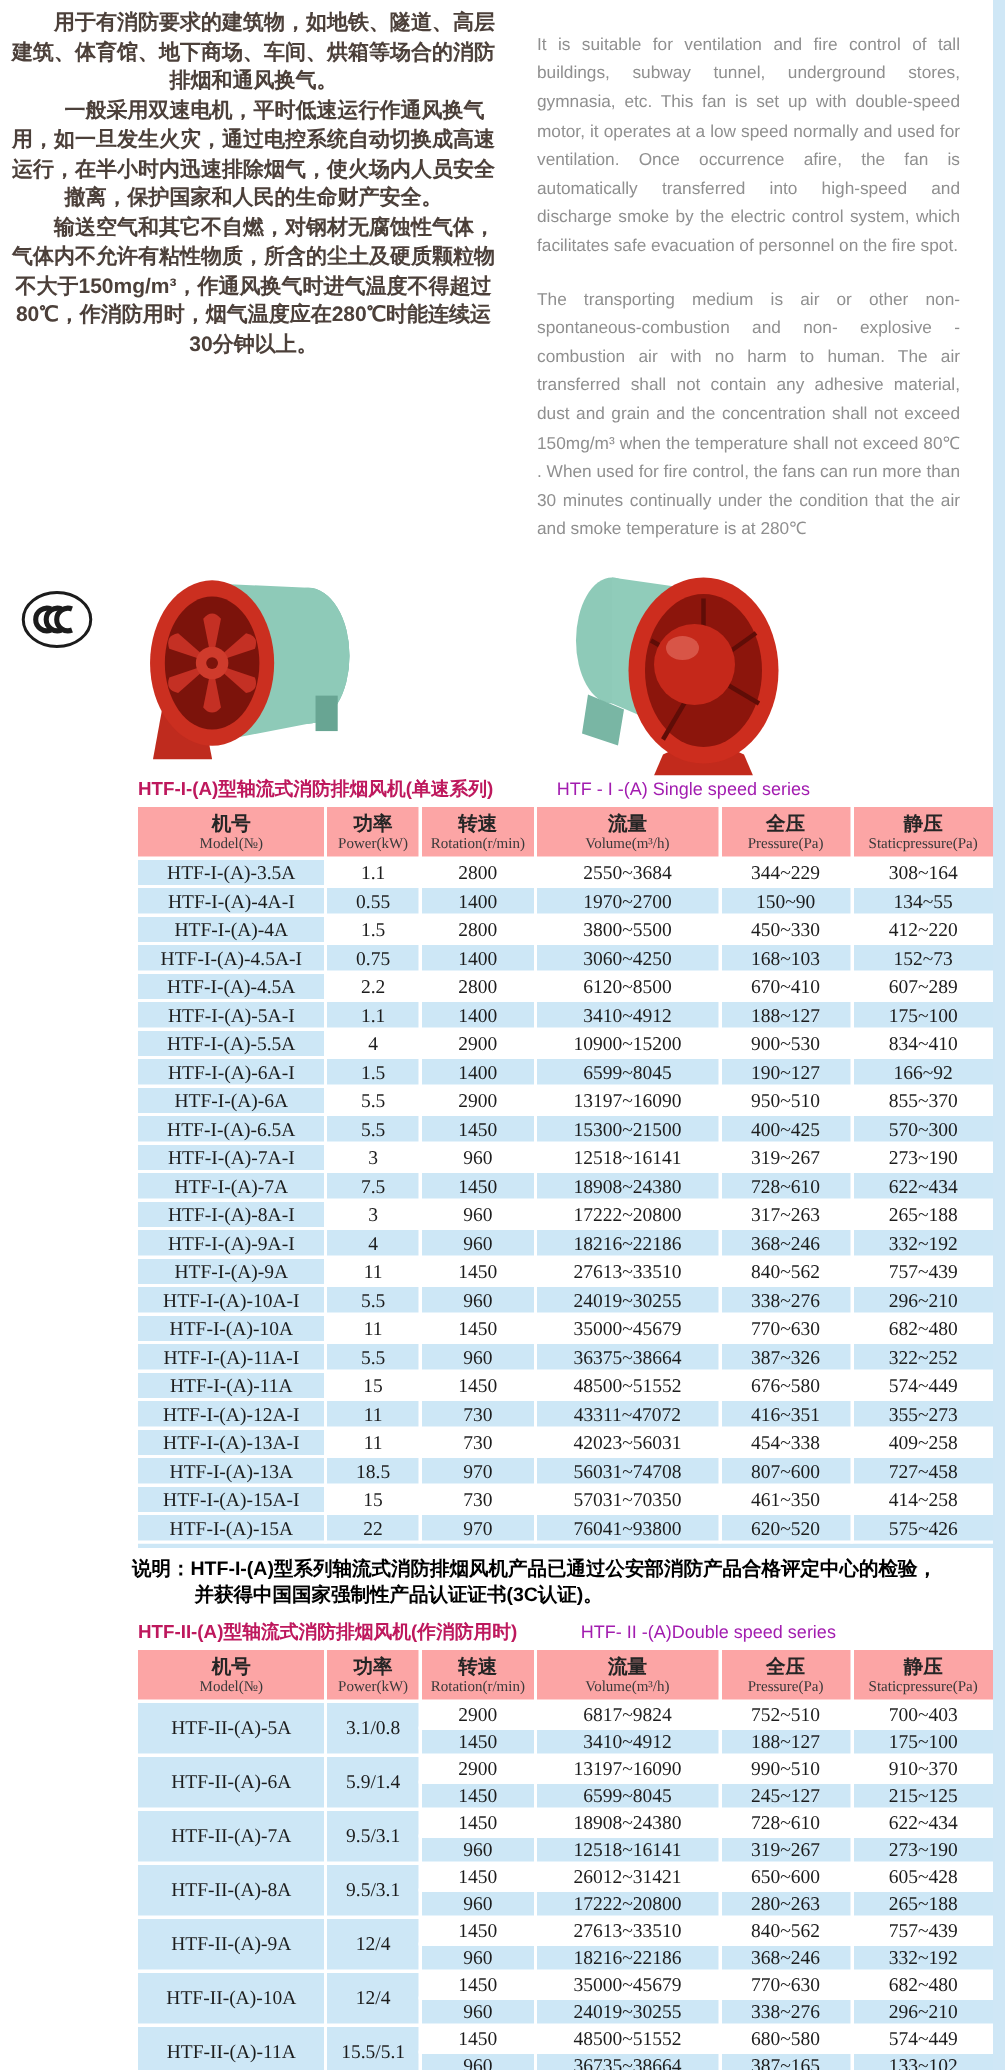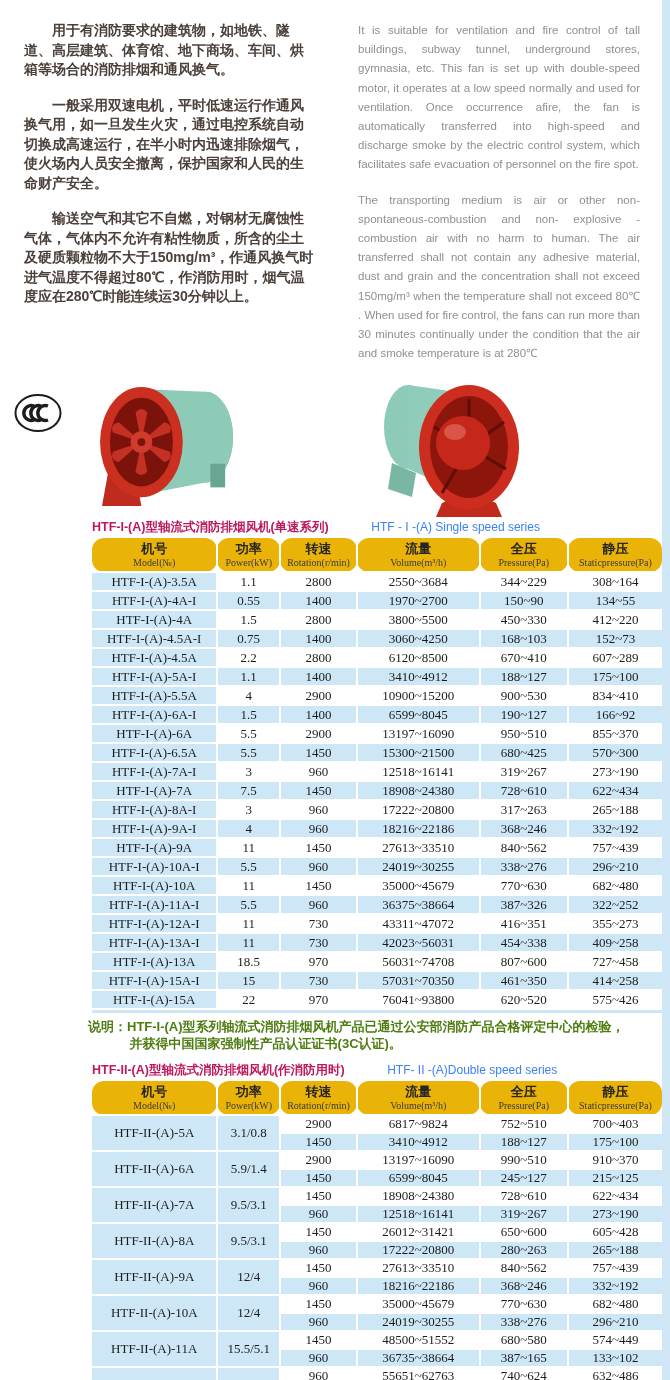--- a/index.html
+++ b/index.html
@@ -3,56 +3,56 @@
 <meta charset="utf-8">
 <style>
   html,body{margin:0;padding:0;background:#fff;}
   .page{position:relative;width:670px;min-height:1380px;background:#ffffff;overflow:hidden;
         font-family:"Liberation Sans",sans-serif;}
   .edge-strip{position:absolute;top:0;right:0;width:8px;height:100%;background:#cfe7f6;}
 
   
   .intro{display:flex;gap:12px;padding:5px 14px 0 8px;box-sizing:border-box;min-height:222px;}
   .intro-cn{width:322px;color:#4c403a;font-size:14px;line-height:19.5px;font-weight:bold;}
-  .intro-cn p{margin:16px;text-indent:2em;}
+  .intro-cn p{margin:0;text-indent:2em;text-align:center;}
   .intro-en{flex:1;color:#8f8f8f;font-size:11.5px;line-height:19.2px;text-align:justify;}
   .intro-en p{margin:16px;}
 
   
   .products{position:relative;height:134px;}
   .ccc{position:absolute;left:13px;top:12px;}
   .fan-a{position:absolute;left:94px;top:2px;}
   .fan-b{position:absolute;left:372px;top:-2px;}
 
   
   .sec-title{margin:4px 0 3px 92px;height:18px;white-space:nowrap;}
   .sec-title .cn{color:#be185d;font-size:12.5px;font-weight:bold;}
-  .sec-title .en{color:#3b82f6;font-size:12px;margin-left:38px;}
+  .sec-title .en{color:#a21caf;font-size:12px;margin-left:38px;}
 
   
   .tbl-wrap{margin-left:92px;width:570px;border-bottom:3px solid #cde7f6;}
   table{border-collapse:collapse;table-layout:fixed;width:100%;
         font-family:"Liberation Serif",serif;color:#1c1c1c;}
   th,td{border-right:2px solid #fff;border-bottom:2px solid #fff;text-align:center;
         overflow:hidden;white-space:nowrap;}
   th:last-child,td:last-child{border-right:none;}
-  th{background:#eab308;padding:3px 0 2px 0;border-radius:12px;}
+  th{background:#fca5a5;padding:3px 0 2px 0;}
   .h-cn{font-family:"Liberation Sans",sans-serif;font-weight:bold;font-size:13px;color:#252525;line-height:16px;}
   .h-en{font-size:10px;font-weight:normal;color:#3a3a3a;line-height:12px;}
   td{font-size:13px;}
   .t1 td{height:15px;line-height:15px;}
   .t2 td{height:14px;line-height:14px;}
   .t1 tbody tr:nth-child(odd) td{background:#ffffff;}
   .t1 tbody tr:nth-child(even) td{background:#cde7f6;}
   .t2 tbody tr.sub0 td{background:#ffffff;}
   .t2 tbody tr.sub1 td{background:#cde7f6;}
   td.model, td.power{background:#cde7f6 !important;}
 
   
-  .note{margin:5px 0 0 88px;color:#4d7c0f;font-size:13px;font-weight:bold;line-height:17px;}
+  .note{margin:5px 0 0 88px;color:#000000;font-size:13px;font-weight:bold;line-height:17px;}
   .note .l2{padding-left:3.2em;}
   .note1{margin-bottom:6px;}
   .t2-title{margin-top:8px;}
 </style>
 </head>
 <body>
 
 <div class="page">
   <div class="edge-strip"></div>
 
@@ -229,21 +229,21 @@
             <td>2900</td>
             <td>13197~16090</td>
             <td>950~510</td>
             <td>855~370</td>
           </tr>
           <tr>
             <td class="model">HTF-I-(A)-6.5A</td>
             <td>5.5</td>
             <td>1450</td>
             <td>15300~21500</td>
-            <td>680~425</td>
+            <td>400~425</td>
             <td>570~300</td>
           </tr>
           <tr>
             <td class="model">HTF-I-(A)-7A-I</td>
             <td>3</td>
             <td>960</td>
             <td>12518~16141</td>
             <td>319~267</td>
             <td>273~190</td>
           </tr>
@@ -295,20 +295,28 @@
             <td>770~630</td>
             <td>682~480</td>
           </tr>
           <tr>
             <td class="model">HTF-I-(A)-11A-I</td>
             <td>5.5</td>
             <td>960</td>
             <td>36375~38664</td>
             <td>387~326</td>
             <td>322~252</td>
+          </tr>
+          <tr>
+            <td class="model">HTF-I-(A)-11A</td>
+            <td>15</td>
+            <td>1450</td>
+            <td>48500~51552</td>
+            <td>676~580</td>
+            <td>574~449</td>
           </tr>
           <tr>
             <td class="model">HTF-I-(A)-12A-I</td>
             <td>11</td>
             <td>730</td>
             <td>43311~47072</td>
             <td>416~351</td>
             <td>355~273</td>
           </tr>
           <tr>

